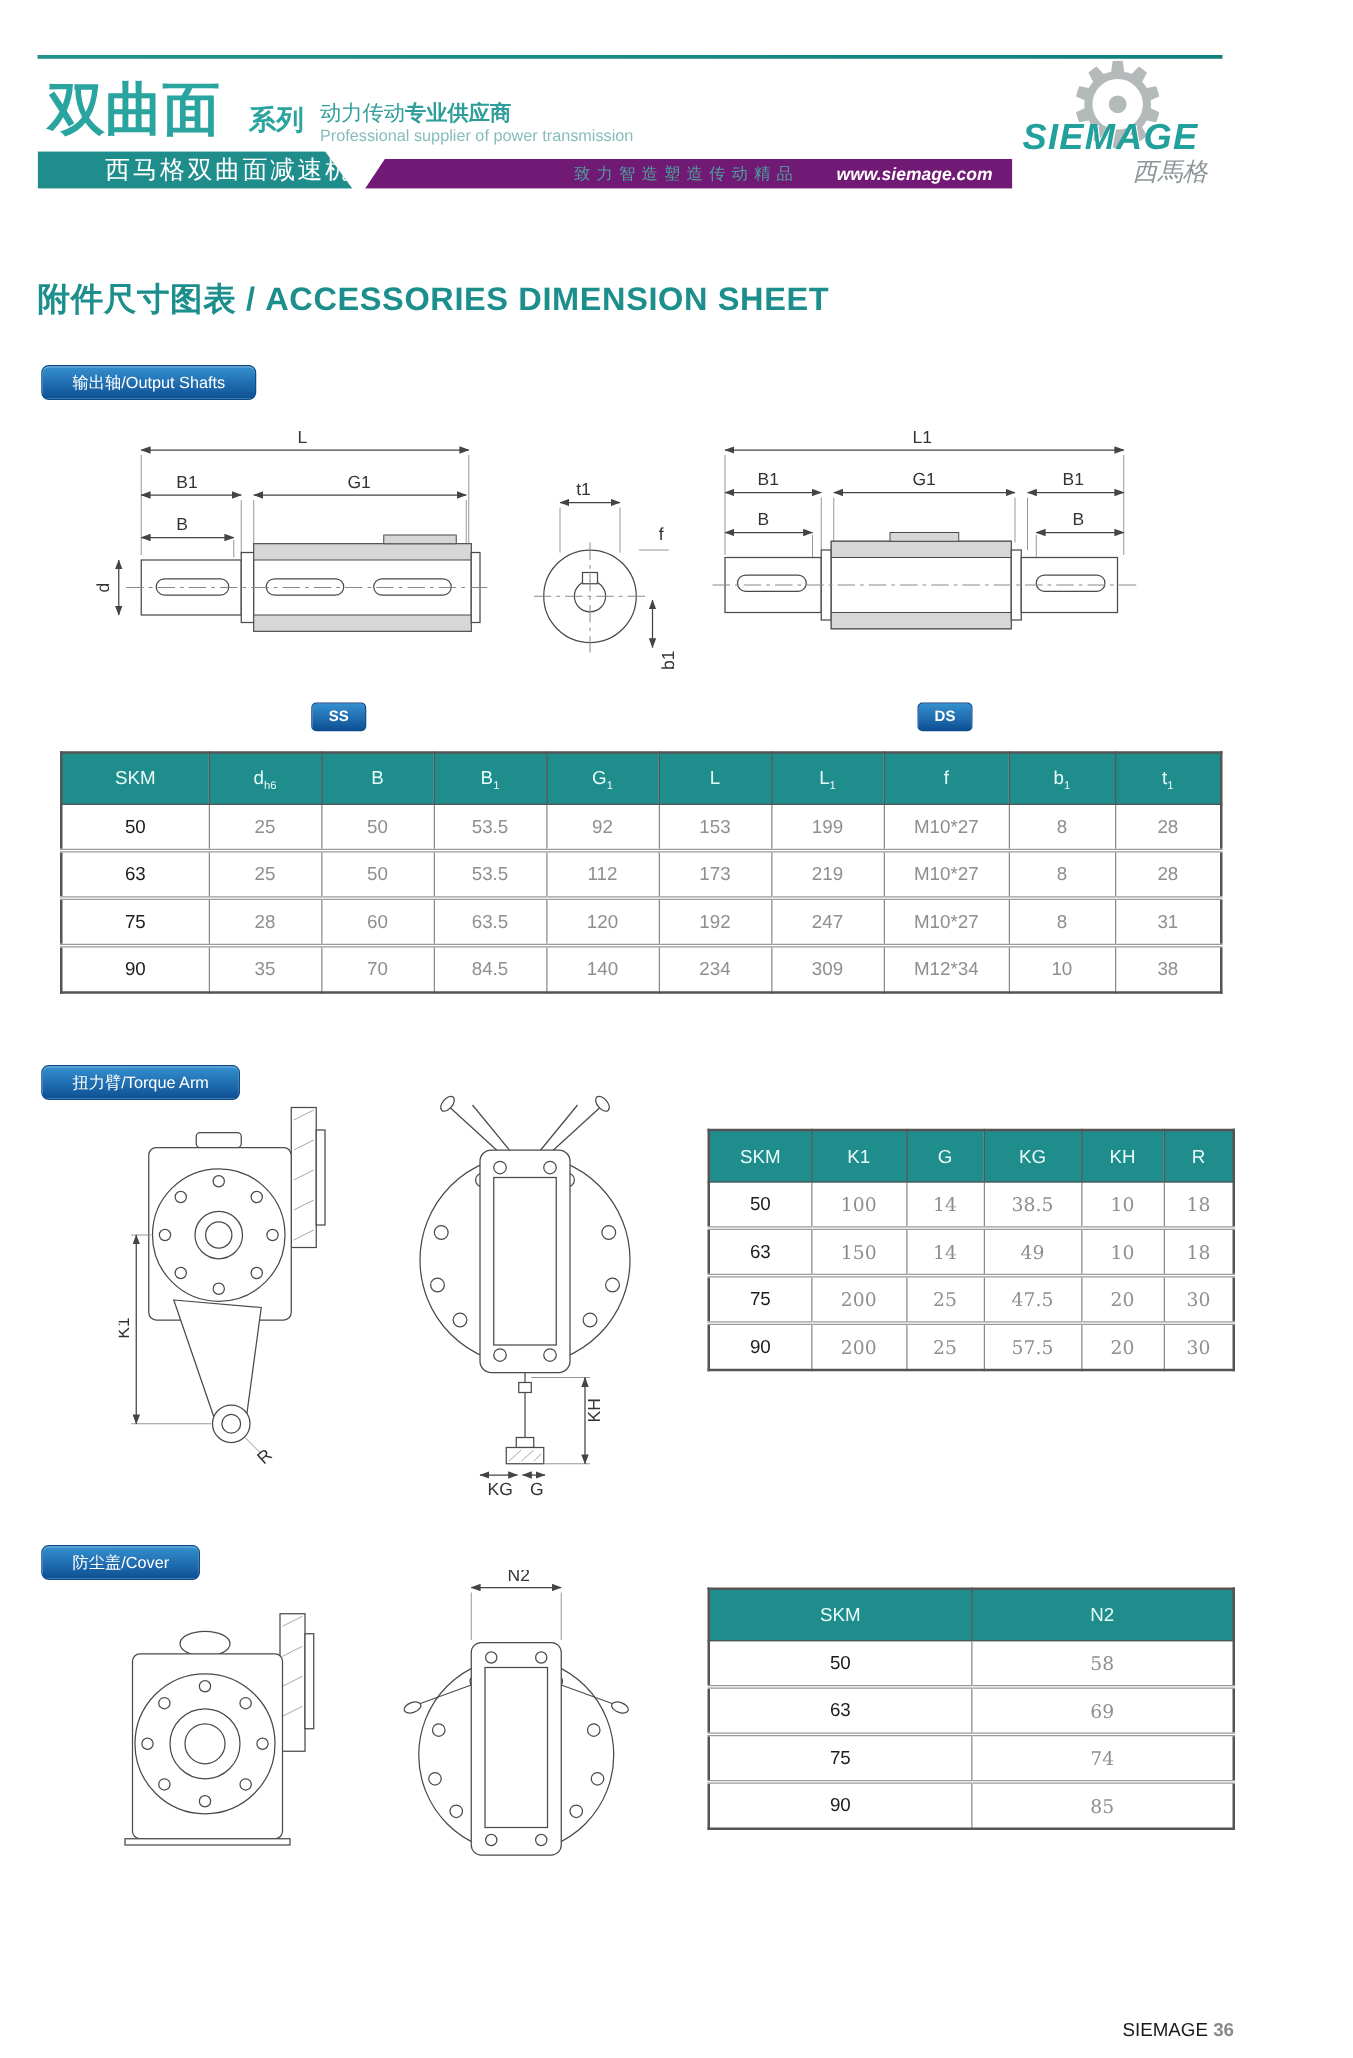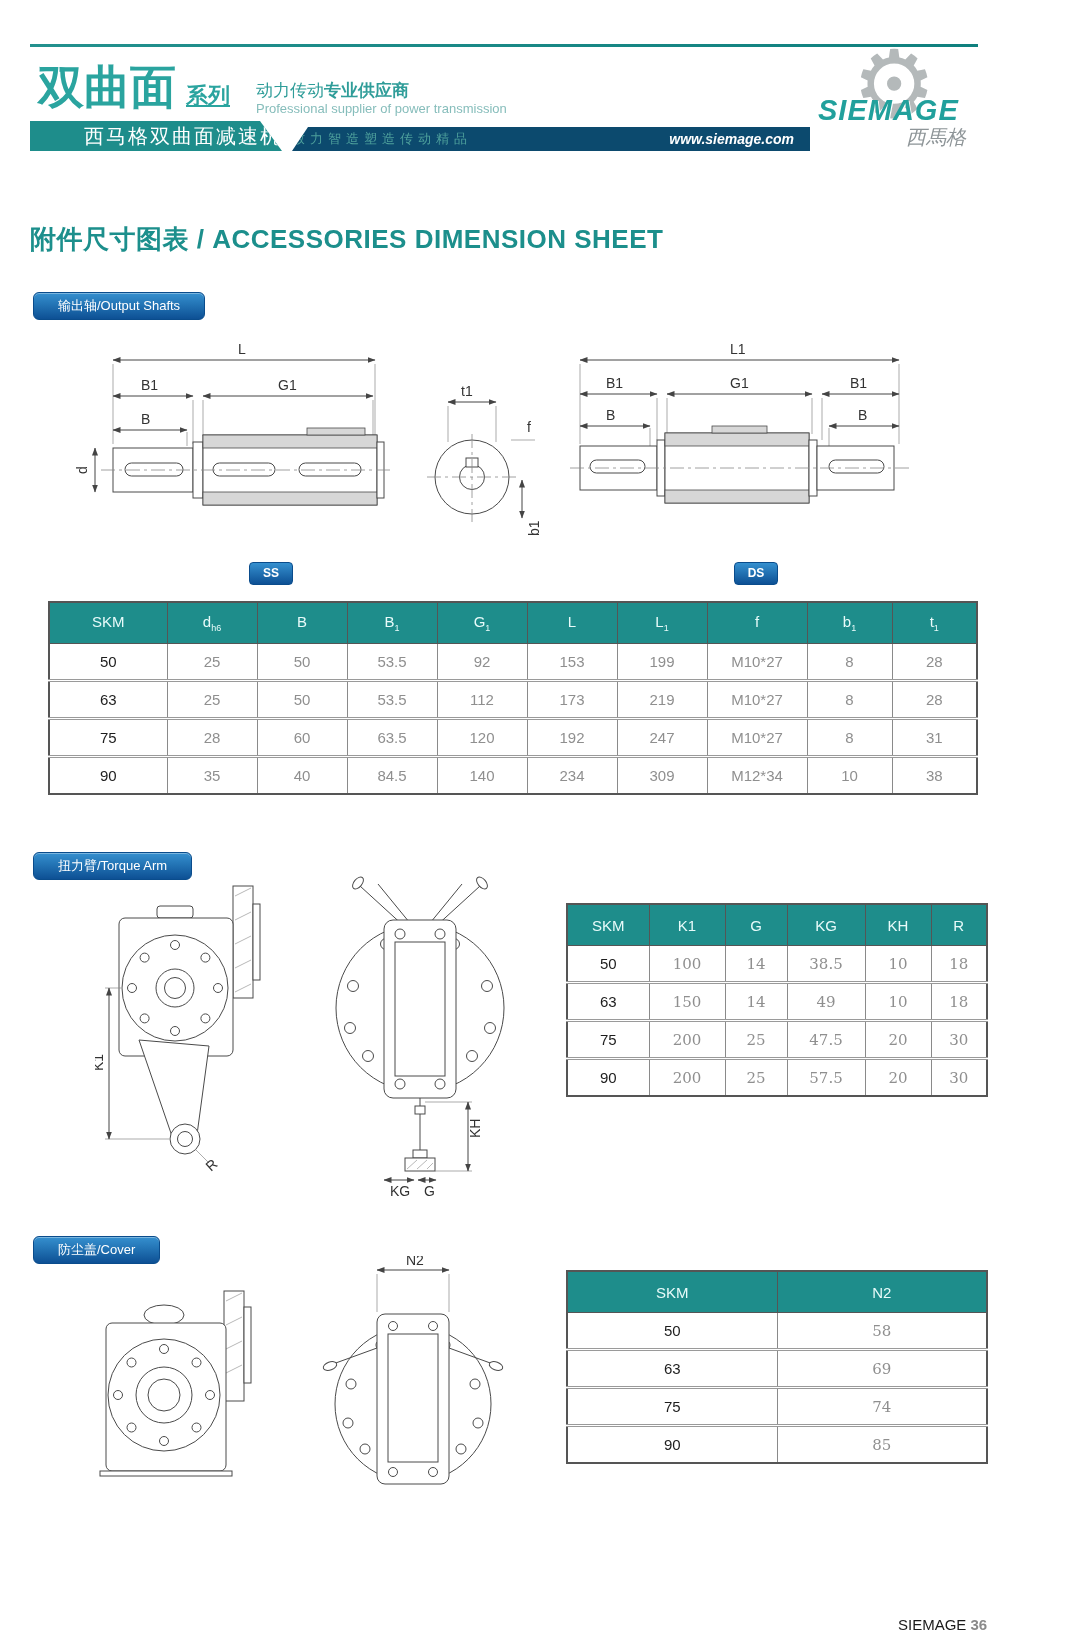--- a/index.html
+++ b/index.html
@@ -3,31 +3,31 @@
 <meta charset="utf-8">
 <style>
   html,body{margin:0;padding:0;background:#fff;}
   .page{position:relative;width:1082px;height:1646px;background:#fff;overflow:hidden;
         font-family:"Liberation Sans",sans-serif;}
   .top-rule{position:absolute;left:30px;top:44px;width:948px;height:3px;
             background:linear-gradient(90deg,#23918e,#0f807e);}
   
   .series-title{position:absolute;left:38px;top:64px;color:#2aa49f;font-weight:bold;
                 font-size:46px;line-height:1;}
-  .series-suffix{font-size:22px;font-weight:bold;margin-left:10px;text-decoration:underline;}
+  .series-suffix{font-size:22px;font-weight:bold;margin-left:23px;}
   .supplier{position:absolute;left:256px;top:80px;line-height:1.25;}
   .supplier-cn{color:#2f9d99;font-size:17px;}
   .supplier-cn b{font-weight:bold;}
   .supplier-en{color:#86bdbb;font-size:13px;}
   .banner-dark{position:absolute;left:30px;top:121px;width:252px;height:30px;background:#1e8d8b;
                color:#fff;font-size:20px;letter-spacing:2px;line-height:30px;padding-left:8px;
                clip-path:polygon(0 0,calc(100% - 22px) 0,100% 100%,0 100%);box-sizing:border-box;text-align:right;}
-  .banner-light{position:absolute;left:292px;top:127px;width:518px;height:24px;background:#0c4a6e;
+  .banner-light{position:absolute;left:292px;top:127px;width:518px;height:24px;background:#701a75;
                 clip-path:polygon(16px 0,100% 0,100% 100%,0 100%);display:flex;align-items:center;
-                justify-content:space-between;gap:42px;padding-right:16px;box-sizing:border-box;}
+                justify-content:flex-end;gap:30px;padding-right:16px;box-sizing:border-box;}
   .strip-slogan{color:#4d9f9b;font-size:13px;letter-spacing:5px;}
   .strip-site{color:#fff;font-size:14px;font-weight:bold;font-style:italic;}
   .logo{position:absolute;left:818px;top:54px;width:170px;height:100px;}
   .gear-glyph{position:absolute;left:34px;top:-16px;font-size:94px;color:#b4b9ba;line-height:1;}
   .logo-en{position:absolute;left:0;top:40px;font-size:29px;font-weight:bold;font-style:italic;
            color:#21a09c;letter-spacing:1px;text-shadow:1px 1px 0 #fff;}
   .logo-cn{position:absolute;left:88px;top:70px;font-size:20px;font-style:italic;color:#8e9598;
            font-family:"Liberation Serif",serif;}
   
   .page-title{position:absolute;left:30px;top:222px;font-size:26px;font-weight:bold;color:#1c8f8c;
@@ -278,21 +278,21 @@
             <td>120</td>
             <td>192</td>
             <td>247</td>
             <td>M10*27</td>
             <td>8</td>
             <td>31</td>
         </tr>
         <tr>
           <td class="first">90</td>
             <td>35</td>
-            <td>40</td>
+            <td>70</td>
             <td>84.5</td>
             <td>140</td>
             <td>234</td>
             <td>309</td>
             <td>M12*34</td>
             <td>10</td>
             <td>38</td>
         </tr>
       </tbody>
     </table>

